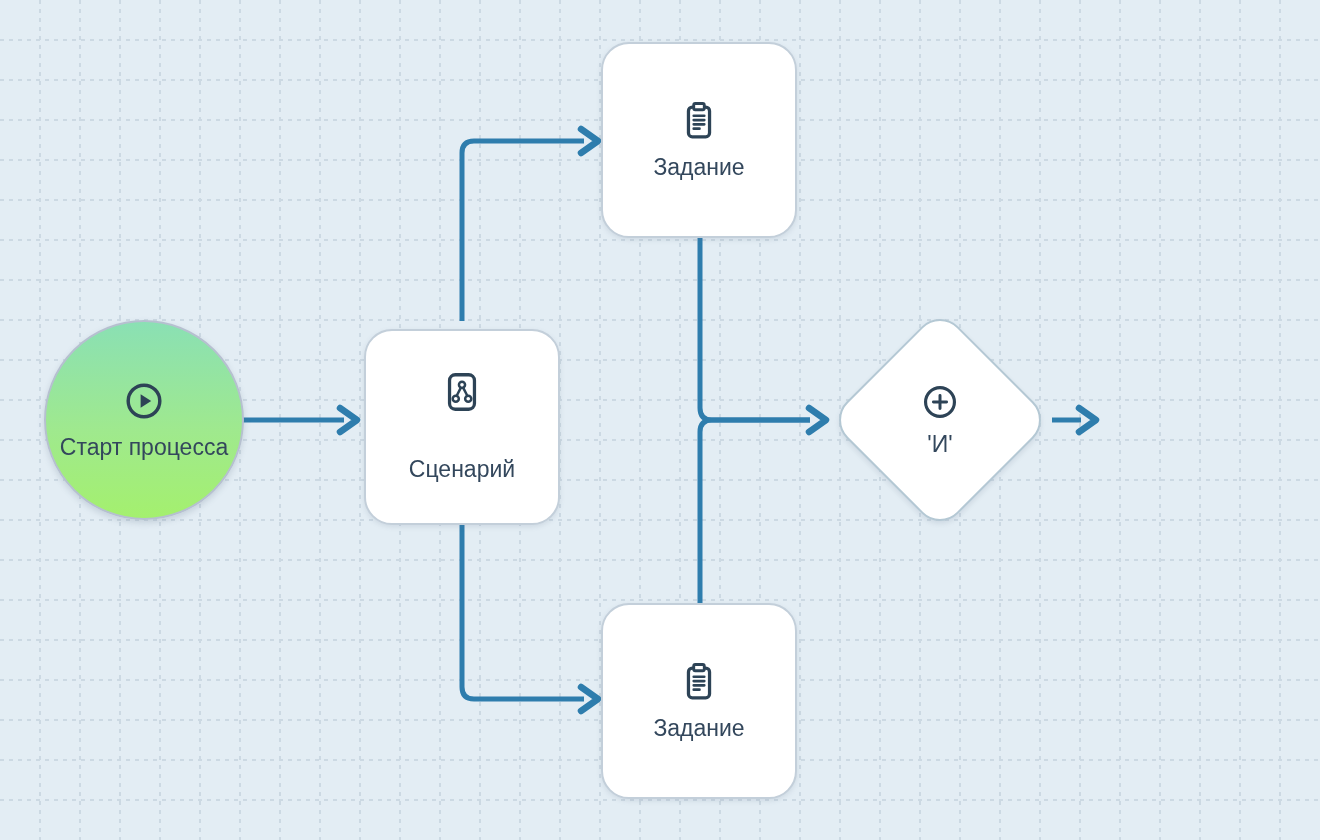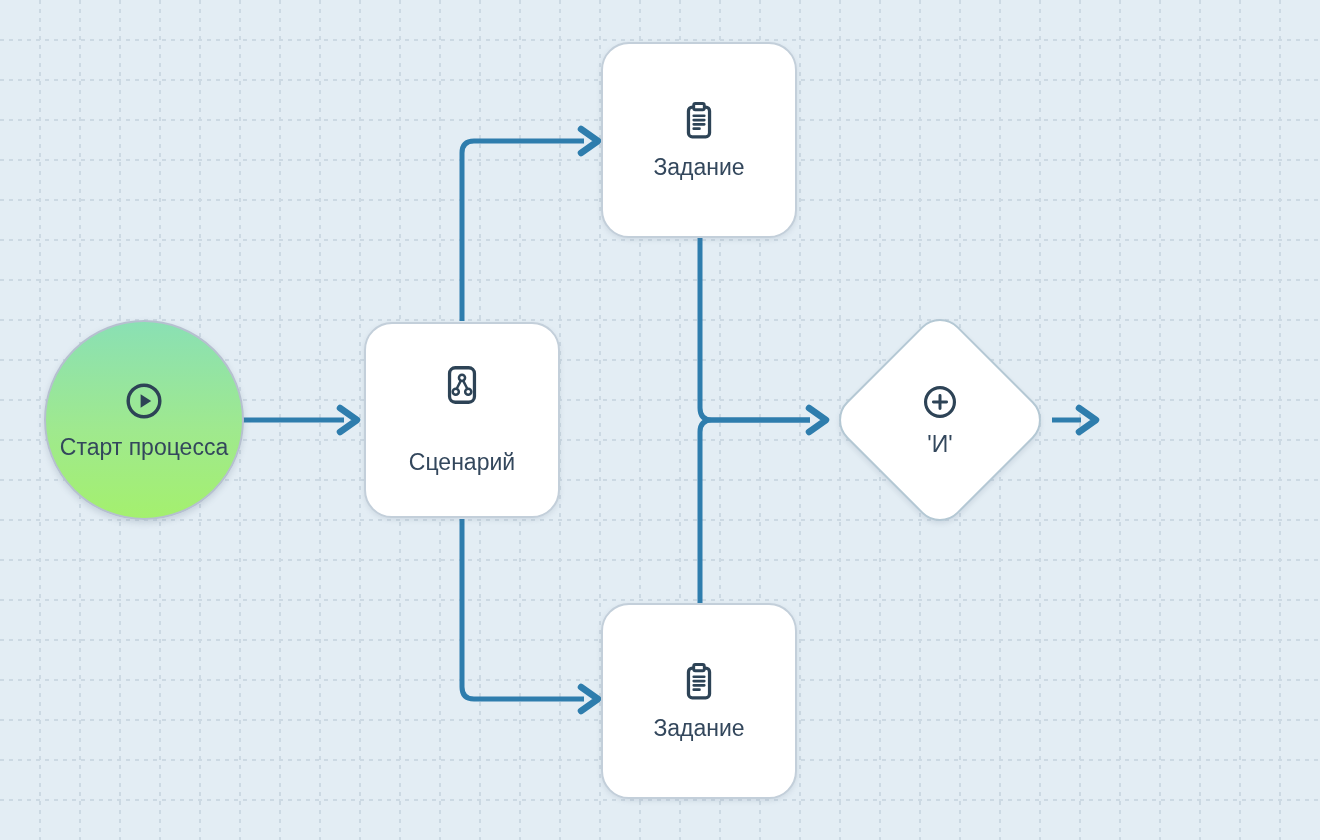--- a/index.html
+++ b/index.html
@@ -49,21 +49,21 @@
     background: linear-gradient(180deg, #f79c76 0%, #f8bb7a 55%, #f9d67e 100%);
   }
 
   .rect-node {
     width: 196px; height: 196px;
     background: #ffffff;
     border: 2px solid #c3cfda;
     border-radius: 28px;
     box-shadow: 0 2px 5px rgba(100,120,140,0.16);
   }
-  .node-scenario  { left: 364px; top: 322px; gap: 40px; }
+  .node-scenario  { left: 364px; top: 329px; gap: 40px; }
   .node-task-top  { left: 601px; top: 42px;  }
   .node-task-bottom { left: 601px; top: 603px; }
 
   .diamond-node {
     left: 861px; top: 341px;
     width: 158px; height: 158px;
     background: #ffffff;
     border: 2px solid #b4c8d4;
     border-radius: 26px;
     transform: rotate(45deg);

